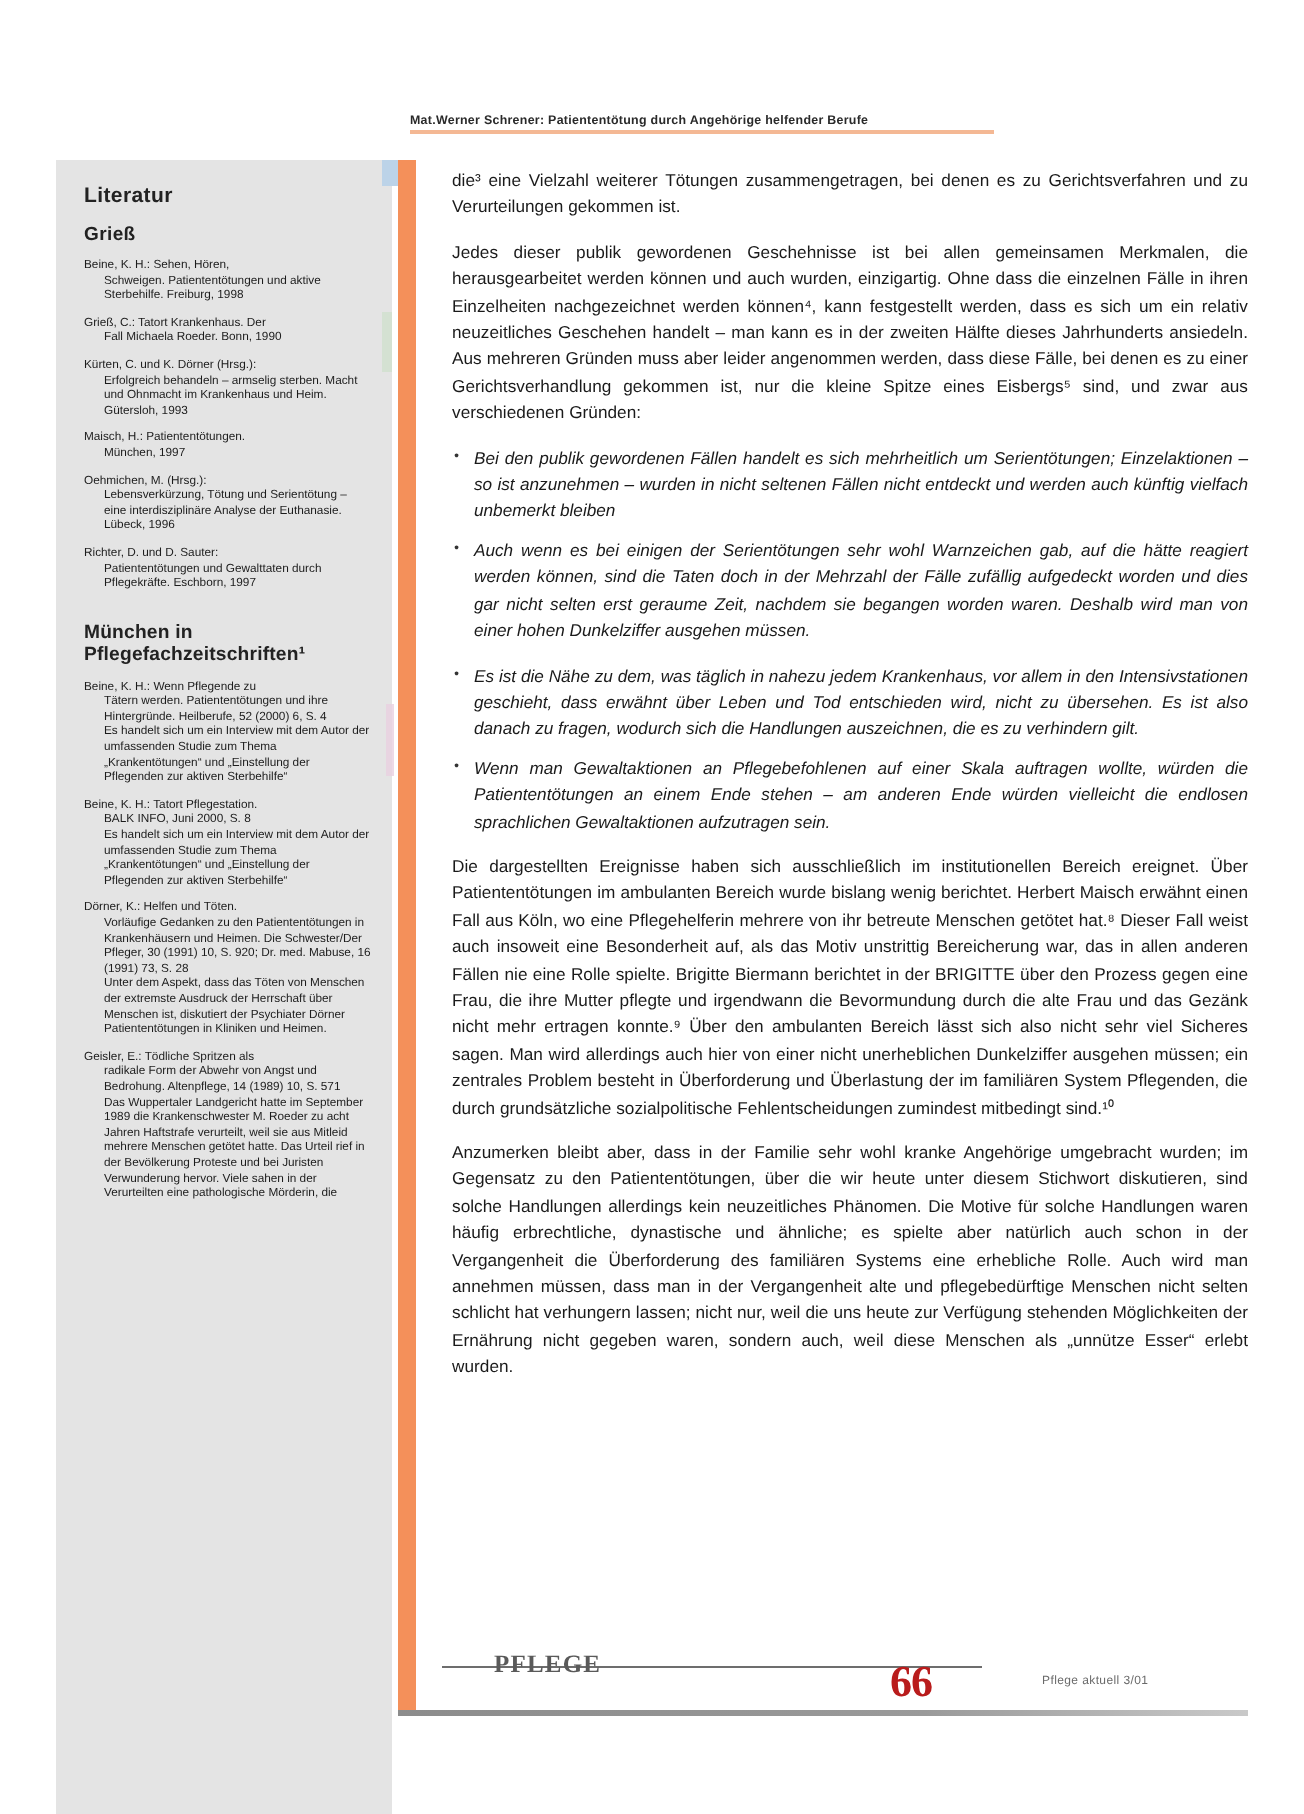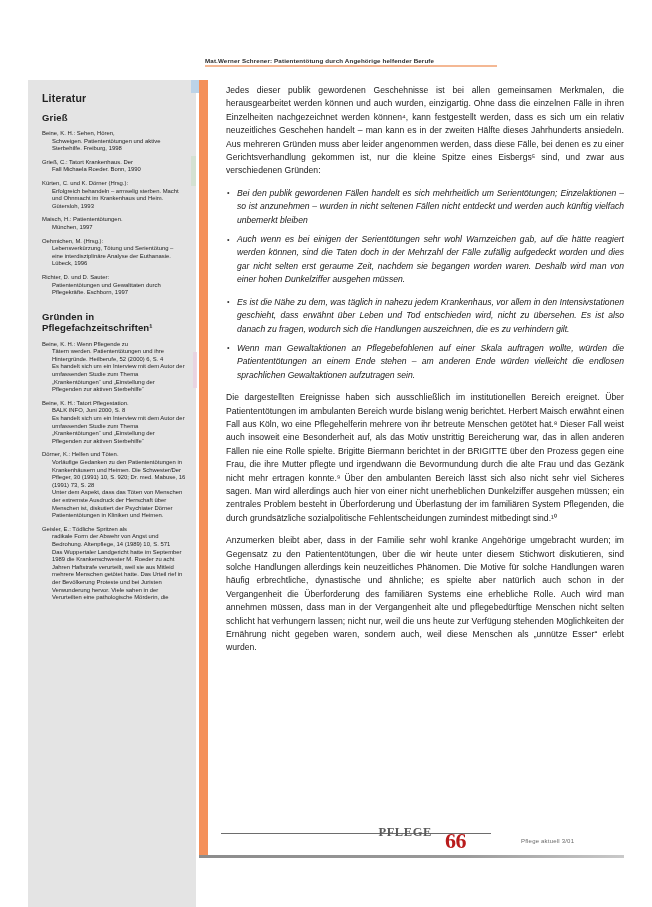--- a/index.html
+++ b/index.html
@@ -178,21 +178,21 @@
     top: 5px;
     width: 270px;
     height: 1.4px;
     background: #6d6d6d;
   }
   #logo {
     position: absolute;
     left: 48px;
     top: -2px;
     width: 185px;
-    text-align: right;
+    text-align: left;
   }
   #logo .logo-l1 {
     font-size: 12.5px;
     font-weight: bold;
     color: #5a5a5a;
     letter-spacing: 0.6px;
     line-height: 12px;
     font-family: "Liberation Serif", serif;
   }
   #logo .logo-l2 {
@@ -244,36 +244,37 @@
     <div class="side-h1">Literatur</div>
     <div class="side-h2">Grieß</div>
     <div id="books-list">
         <div class="ref"><span>Beine, K. H.: Sehen, Hören, </span><span class="ind">Schweigen. Patiententötungen und aktive Sterbehilfe. Freiburg, 1998</span></div>
         <div class="ref"><span>Grieß, C.: Tatort Krankenhaus. Der </span><span class="ind">Fall Michaela Roeder. Bonn, 1990</span></div>
         <div class="ref"><span>Kürten, C. und K. Dörner (Hrsg.): </span><span class="ind">Erfolgreich behandeln – armselig sterben. Macht und Ohnmacht im Krankenhaus und Heim. Gütersloh, 1993</span></div>
         <div class="ref"><span>Maisch, H.: Patiententötungen. </span><span class="ind">München, 1997</span></div>
         <div class="ref"><span>Oehmichen, M. (Hrsg.): </span><span class="ind">Lebensverkürzung, Tötung und Serientötung – eine interdisziplinäre Analyse der Euthanasie. Lübeck, 1996</span></div>
         <div class="ref"><span>Richter, D. und D. Sauter: </span><span class="ind">Patiententötungen und Gewalttaten durch Pflegekräfte. Eschborn, 1997</span></div>
       </div>
-    <div class="side-h1b">Gründen in Pflegefachzeitschriften¹</div>
+    <div class="side-h1b">München in Pflegefachzeitschriften¹</div>
     <div id="articles-list">
         <div class="ref"><span>Beine, K. H.: Wenn Pflegende zu </span><span class="ind">Tätern werden. Patiententötungen und ihre Hintergründe. Heilberufe, 52 (2000) 6, S. 4</span><span class="ind">Es handelt sich um ein Interview mit dem Autor der umfassenden Studie zum Thema „Krankentötungen“ und „Einstellung der Pflegenden zur aktiven Sterbehilfe“</span></div>
         <div class="ref"><span>Beine, K. H.: Tatort Pflegestation. </span><span class="ind">BALK INFO, Juni 2000, S. 8</span><span class="ind">Es handelt sich um ein Interview mit dem Autor der umfassenden Studie zum Thema „Krankentötungen“ und „Einstellung der Pflegenden zur aktiven Sterbehilfe“</span></div>
         <div class="ref"><span>Dörner, K.: Helfen und Töten. </span><span class="ind">Vorläufige Gedanken zu den Patiententötungen in Krankenhäusern und Heimen. Die Schwester/Der Pfleger, 30 (1991) 10, S. 920; Dr. med. Mabuse, 16 (1991) 73, S. 28</span><span class="ind">Unter dem Aspekt, dass das Töten von Menschen der extremste Ausdruck der Herrschaft über Menschen ist, diskutiert der Psychiater Dörner Patiententötungen in Kliniken und Heimen.</span></div>
         <div class="ref"><span>Geisler, E.: Tödliche Spritzen als </span><span class="ind">radikale Form der Abwehr von Angst und Bedrohung. Altenpflege, 14 (1989) 10, S. 571</span><span class="ind">Das Wuppertaler Landgericht hatte im September 1989 die Krankenschwester M. Roeder zu acht Jahren Haftstrafe verurteilt, weil sie aus Mitleid mehrere Menschen getötet hatte. Das Urteil rief in der Bevölkerung Proteste und bei Juristen Verwunderung hervor. Viele sahen in der Verurteilten eine pathologische Mörderin, die</span></div>
       </div>
   </div>
 </div>
 
 <div id="blue-tick"></div>
 <div id="green-tick"></div>
 <div id="pink-tick"></div>
 <div id="orange-bar"></div>
 
 <div id="main">
+    <p>die³ eine Vielzahl weiterer Tötungen zusammengetragen, bei denen es zu Gerichtsverfahren und zu Verurteilungen gekommen ist.</p>
     <p>Jedes dieser publik gewordenen Geschehnisse ist bei allen gemeinsamen Merkmalen, die herausgearbeitet werden können und auch wurden, einzigartig. Ohne dass die einzelnen Fälle in ihren Einzelheiten nachgezeichnet werden können⁴, kann festgestellt werden, dass es sich um ein relativ neuzeitliches Geschehen handelt – man kann es in der zweiten Hälfte dieses Jahrhunderts ansiedeln. Aus mehreren Gründen muss aber leider angenommen werden, dass diese Fälle, bei denen es zu einer Gerichtsverhandlung gekommen ist, nur die kleine Spitze eines Eisbergs⁵ sind, und zwar aus verschiedenen Gründen:</p>
     <ul>
       <li>Bei den publik gewordenen Fällen handelt es sich mehrheitlich um Serientötungen; Einzelaktionen – so ist anzunehmen – wurden in nicht seltenen Fällen nicht entdeckt und werden auch künftig vielfach unbemerkt bleiben</li>
       <li>Auch wenn es bei einigen der Serientötungen sehr wohl Warnzeichen gab, auf die hätte reagiert werden können, sind die Taten doch in der Mehrzahl der Fälle zufällig aufgedeckt worden und dies gar nicht selten erst geraume Zeit, nachdem sie begangen worden waren. Deshalb wird man von einer hohen Dunkelziffer ausgehen müssen.</li>
     </ul>
     <ul>
       <li>Es ist die Nähe zu dem, was täglich in nahezu jedem Krankenhaus, vor allem in den Intensivstationen geschieht, dass erwähnt über Leben und Tod entschieden wird, nicht zu übersehen. Es ist also danach zu fragen, wodurch sich die Handlungen auszeichnen, die es zu verhindern gilt.</li>
       <li>Wenn man Gewaltaktionen an Pflegebefohlenen auf einer Skala auftragen wollte, würden die Patiententötungen an einem Ende stehen – am anderen Ende würden vielleicht die endlosen sprachlichen Gewaltaktionen aufzutragen sein.</li>
     </ul>
     <p>Die dargestellten Ereignisse haben sich ausschließlich im institutionellen Bereich ereignet. Über Patiententötungen im ambulanten Bereich wurde bislang wenig berichtet. Herbert Maisch erwähnt einen Fall aus Köln, wo eine Pflegehelferin mehrere von ihr betreute Menschen getötet hat.⁸ Dieser Fall weist auch insoweit eine Besonderheit auf, als das Motiv unstrittig Bereicherung war, das in allen anderen Fällen nie eine Rolle spielte. Brigitte Biermann berichtet in der BRIGITTE über den Prozess gegen eine Frau, die ihre Mutter pflegte und irgendwann die Bevormundung durch die alte Frau und das Gezänk nicht mehr ertragen konnte.⁹ Über den ambulanten Bereich lässt sich also nicht sehr viel Sicheres sagen. Man wird allerdings auch hier von einer nicht unerheblichen Dunkelziffer ausgehen müssen; ein zentrales Problem besteht in Überforderung und Überlastung der im familiären System Pflegenden, die durch grundsätzliche sozialpolitische Fehlentscheidungen zumindest mitbedingt sind.¹⁰</p>

